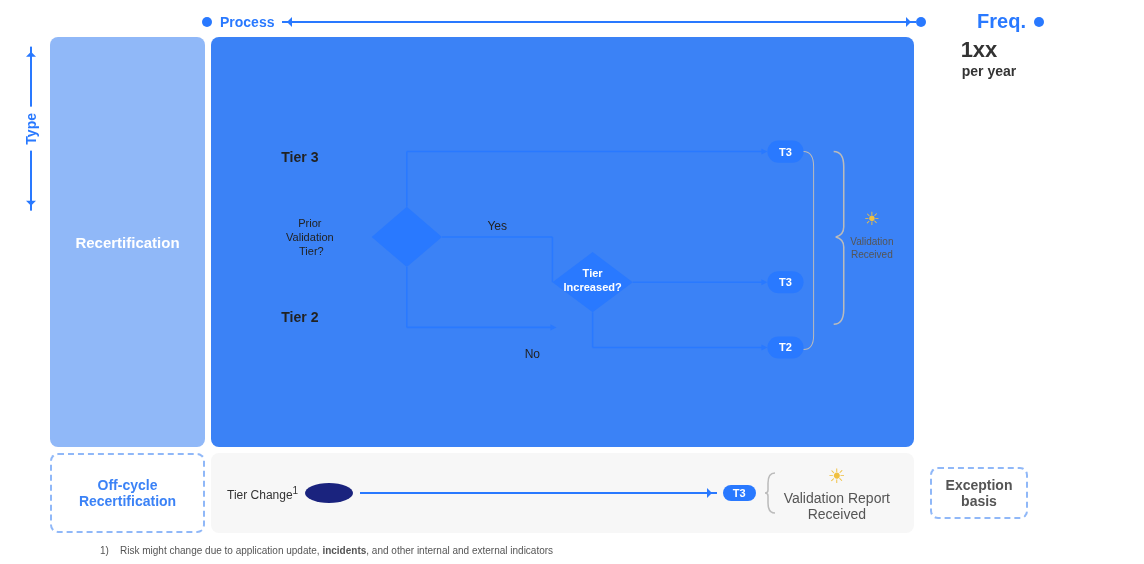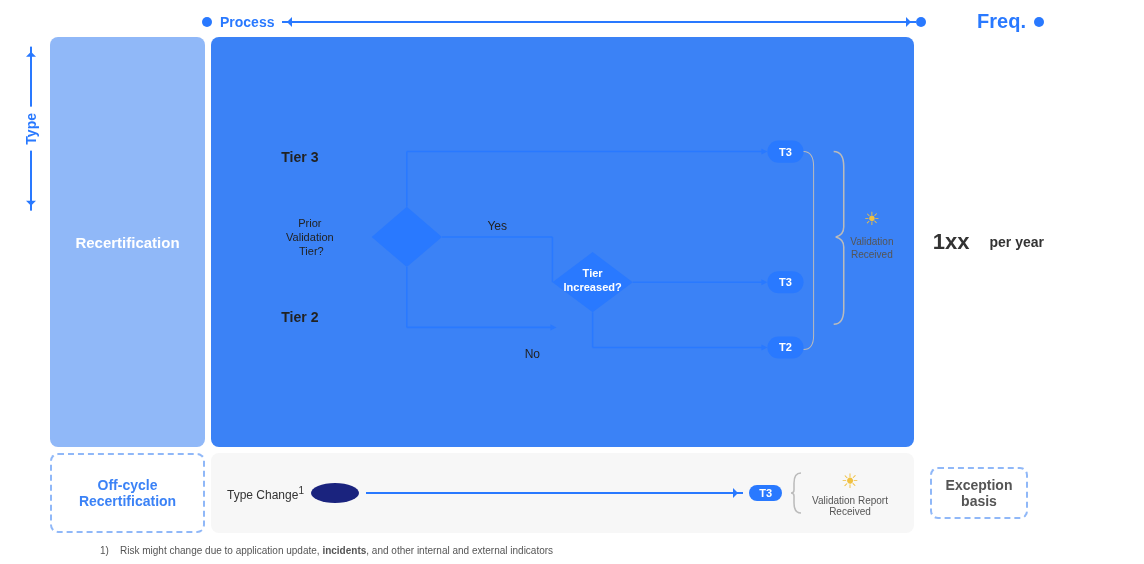--- a/index.html
+++ b/index.html
@@ -160,22 +160,23 @@
       position: relative;
       display: flex;
       align-items: center;
       justify-content: center;
     }
 
     
     .freq-column {
       width: 130px;
       display: flex;
-      align-items: center;
-      justify-content: flex-end;
+      flex-direction: column;
+      align-items: center;
+      justify-content: flex-start;
     }
     .freq-1x {
       font-size: 22px;
       font-weight: 700;
       color: #333;
       text-align: center;
       line-height: 1.2;
     }
 
     
@@ -351,42 +352,42 @@
       <div class="offcycle-row">
         <div class="offcycle-label-box">
           <span style="white-space:pre-line;">Off-cycle
 Recertification</span>
         </div>
 
         <div class="offcycle-diagram">
           <div class="offcycle-content">
 
             <span style="font-size:12px; color:#333; margin-right:6px; white-space:nowrap;">
-              <span>Type Change</span><sup>1</sup>
+              <span>Tier Change</span><sup>1</sup>
             </span>
 
             <svg width="50" height="22" viewBox="0 0 50 22">
               <ellipse cx="25" cy="11" rx="24" ry="10" fill="#1a237e"></ellipse>
             </svg>
 
             <div style="flex:1; height:2px; background:#2979ff; position:relative; margin:0 6px;">
               <div style="position:absolute; right:0; top:-4px; border:5px solid transparent; border-left-color:#2979ff;"></div>
             </div>
 
             <div style="background:#2979ff; color:#fff; border-radius:10px; font-size:11px; font-weight:700; padding:2px 10px; white-space:nowrap;">
               <span>T3</span>
             </div>
 
             <svg width="20" height="50" viewBox="0 0 20 50" style="margin:0 4px;">
               <path d="M15,5 Q8,5 8,15 L8,22 Q8,25 5,25 Q8,25 8,28 L8,35 Q8,45 15,45" stroke="#bbb" stroke-width="1.5" fill="none"></path>
             </svg>
 
             <div class="validation-icon" style="margin-right:8px; min-width:80px;">
               <div class="sun-icon">☀</div>
-              <div style="font-size:10px; color:#555; text-align:center;">
+              <div style="font-size:14px; color:#555; text-align:center;">
                 <span style="white-space:pre-line;">Validation Report
 Received</span>
               </div>
             </div>
           </div>
         </div>
 
         <div class="offcycle-freq">
           <div class="exception-box">
             <span style="white-space:pre-line;">Exception

